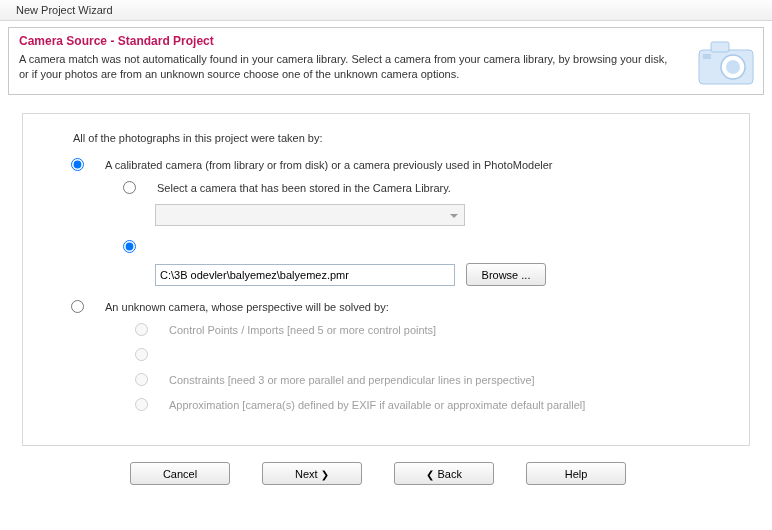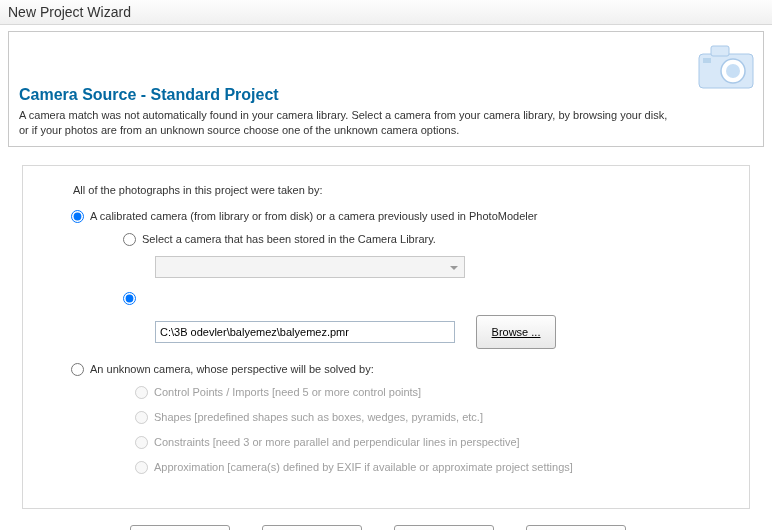--- a/index.html
+++ b/index.html
@@ -8,38 +8,37 @@
   font-size: 11px;
   background: #fff;
   width: 772px;
   height: 530px;
   overflow: hidden;
   color: #333;
 }
 .titlebar {
   background: linear-gradient(#fdfdfd, #f0f0f0);
   border-bottom: 1px solid #d8d8d8;
-  padding: 4px 8px;
-  font-size: 14px;
+  padding: 4px 16px;
+  font-size: 11px;
   color: #333;
 }
 .header-panel {
   border: 1px solid #c8c8c8;
   margin: 6px 8px 0 8px;
   padding: 6px 10px 8px 10px;
   background: #fff;
   position: relative;
   min-height: 68px;
 }
 .header-title {
-  color: #0369a1;
+  color: #be185d;
   font-weight: bold;
-  font-size: 16px;
+  font-size: 12px;
   margin-bottom: 4px;
-  margin-top: 48px;
 }
 .header-desc {
   color: #333;
   line-height: 1.35;
   padding-right: 80px;
 }
 .camera-icon {
   position: absolute;
   right: 4px;
   top: 4px;
@@ -49,21 +48,21 @@
 .content-panel {
   border: 1px solid #d8d8d8;
   margin: 18px 22px 0 22px;
   padding: 18px 40px 22px 24px;
   background: #fff;
 }
 .intro-line { margin: 0 0 14px 26px; }
 .radio-row {
   display: flex;
   align-items: center;
-  gap: 6px;
+  gap: 21px;
   margin-bottom: 10px;
 }
 .radio-row.lvl1 { margin-left: 24px; }
 .radio-row.lvl2 { margin-left: 76px; }
 .radio-row.lvl3 { margin-left: 88px; }
 .radio-row input[type=radio] { width: 13px; height: 13px; }
 .radio-row label { cursor: default; }
 .disabled-text { color: #a0a0a0; }
 .combo {
   margin: 4px 0 14px 108px;
@@ -77,43 +76,42 @@
   content: "";
   position: absolute;
   right: 6px; top: 9px;
   border-left: 4px solid transparent;
   border-right: 4px solid transparent;
   border-top: 4px solid #999;
 }
 .path-row {
   margin: 6px 0 14px 108px;
   display: flex;
-  gap: 21px;
+  gap: 11px;
   align-items: center;
 }
 .path-input {
   width: 300px;
   height: 22px;
   border: 1px solid #a8b8c8;
   padding: 2px 4px;
   font-family: inherit;
   font-size: 11px;
   background: #fff;
 }
 .btn {
   min-width: 80px;
-  height: 34px;
+  height: 23px;
   border: 1px solid #9a9a9a;
   background: linear-gradient(#fefefe, #e8e8e8);
   border-radius: 3px;
   font-family: inherit;
   font-size: 11px;
   cursor: pointer;
   padding: 0 10px;
-  text-decoration: underline;
 }
 .radio-row.lvl3 { margin-bottom: 12px; }
 .footer {
   display: flex;
   justify-content: center;
   gap: 32px;
   padding: 16px 16px 0 0;
 }
 .footer .btn { min-width: 100px; }
 .chev { font-size: 10px; }
@@ -163,29 +161,28 @@
     <input type="radio" name="g1" style="">
     <label>An unknown camera, whose perspective will be solved by:</label>
   </div>
 
   <div class="radio-row lvl3">
     <input type="radio" name="g3" disabled="" style="">
     <label class="disabled-text">Control Points / Imports [need 5 or more control points]</label>
   </div>
   <div class="radio-row lvl3">
     <input type="radio" name="g3" disabled="" style="">
-    <label class="disabled-text">Shapes [predefined shapes such as boxes, wedges, pyramids, etc.]</label>
   </div>
   <div class="radio-row lvl3">
     <input type="radio" name="g3" disabled="" style="">
     <label class="disabled-text">Constraints [need 3 or more parallel and perpendicular lines in perspective]</label>
   </div>
   <div class="radio-row lvl3">
     <input type="radio" name="g3" disabled="" style="">
-    <label class="disabled-text">Approximation [camera(s) defined by EXIF if available or approximate project settings]</label>
+    <label class="disabled-text">Approximation [camera(s) defined by EXIF if available or approximate default parallel]</label>
   </div>
 </div>
 
 <div class="footer">
   <button class="btn">Cancel</button>
   <button class="btn"><span>Next</span> <span class="chev">❯</span></button>
   <button class="btn"><span class="chev">❮</span> <span>Back</span></button>
   <button class="btn">Help</button>
 </div>
 

